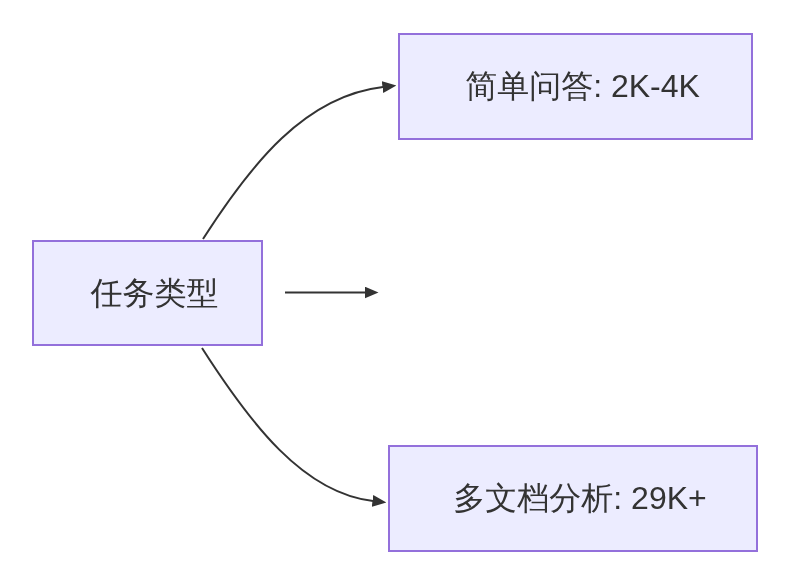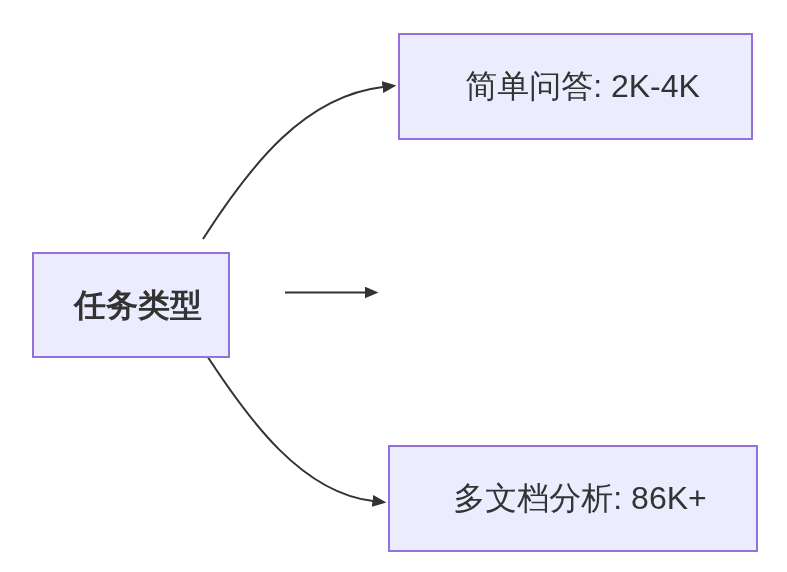--- a/index.html
+++ b/index.html
@@ -37,21 +37,21 @@
     justify-content: center;
     padding-left: 14px;
   }
   .node-label {
     color: #333333;
     font-size: 32px;
     line-height: 1.2;
     white-space: nowrap;
     text-align: center;
   }
-  .n-root   { left: 32px;  top: 252px; width: 198px; height: 106px; font-weight: bold; }
+  .n-root   { left: 32px;  top: 240px; width: 231px; height: 106px; }
   .n-top    { left: 398px; top: 33px;  width: 355px; height: 107px; }
   .n-mid    { left: 380px; top: 239px; width: 390px; height: 107px; }
   .n-bottom { left: 388px; top: 445px; width: 370px; height: 107px; }
 </style>
 </head>
 <body>
 
 <div class="canvas">
 
   <svg class="edges" viewBox="0 0 787 572" xmlns="http://www.w3.org/2000/svg">
@@ -68,16 +68,16 @@
   <div class="node n-root">
     <span class="node-label">任务类型</span>
   </div>
 
   <div class="node n-top">
     <span class="node-label">简单问答: 2K-4K</span>
   </div>
 
 
   <div class="node n-bottom">
-    <span class="node-label">多文档分析: 86K+</span>
+    <span class="node-label">多文档分析: 29K+</span>
   </div>
 
 </div>
 
 </body></html>

